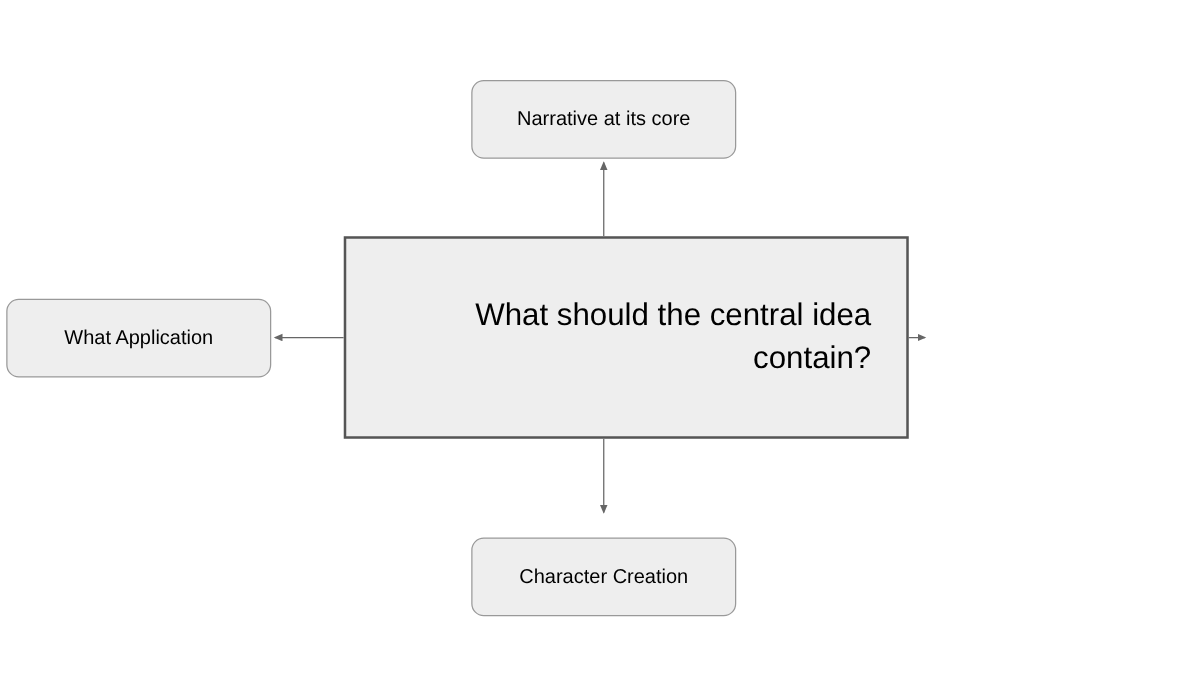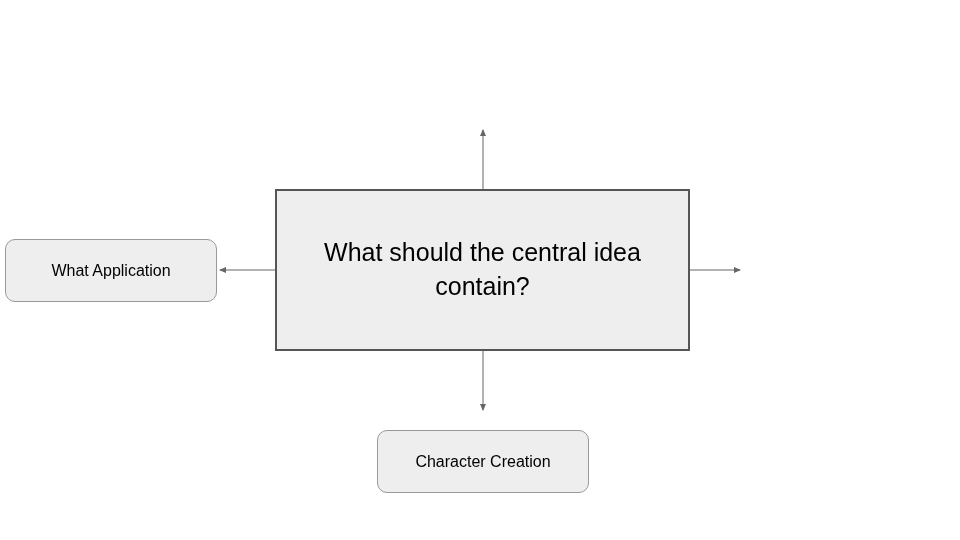--- a/index.html
+++ b/index.html
@@ -28,26 +28,27 @@
     background: #eeeeee;
     display: flex;
     align-items: center;
     justify-content: center;
     text-align: center;
     color: #000000;
   }
   .center-node {
     left: 275px;
     top: 189px;
-    width: 415px;
+    width: 452px;
     height: 162px;
     border: 2px solid #555555;
     font-size: 25px;
     line-height: 1.35;
     padding: 0 28px;
+    text-align: right;
   }
   .satellite-node {
     width: 212px;
     height: 63px;
     border: 1px solid #999999;
     border-radius: 10px;
     font-size: 16px;
     padding: 0 10px;
   }
   .node-top    { left: 377px; top: 64px;  }
@@ -69,20 +70,23 @@
     <line x1="483" y1="189" x2="483" y2="130" stroke="#666666" stroke-width="1" marker-end="url(#arrow)"></line>
     <line x1="483" y1="351" x2="483" y2="410" stroke="#666666" stroke-width="1" marker-end="url(#arrow)"></line>
     <line x1="275" y1="270" x2="220" y2="270" stroke="#666666" stroke-width="1" marker-end="url(#arrow)"></line>
     <line x1="690" y1="270" x2="740" y2="270" stroke="#666666" stroke-width="1" marker-end="url(#arrow)"></line>
   </svg>
 
   <div class="node center-node">
     <span>What should the central idea contain?</span>
   </div>
 
+  <div class="node satellite-node node-top">
+    <span>Narrative at its core</span>
+  </div>
 
 
   <div class="node satellite-node node-bottom">
     <span>Character Creation</span>
   </div>
 
   <div class="node satellite-node node-left">
     <span>What Application</span>
   </div>
 

